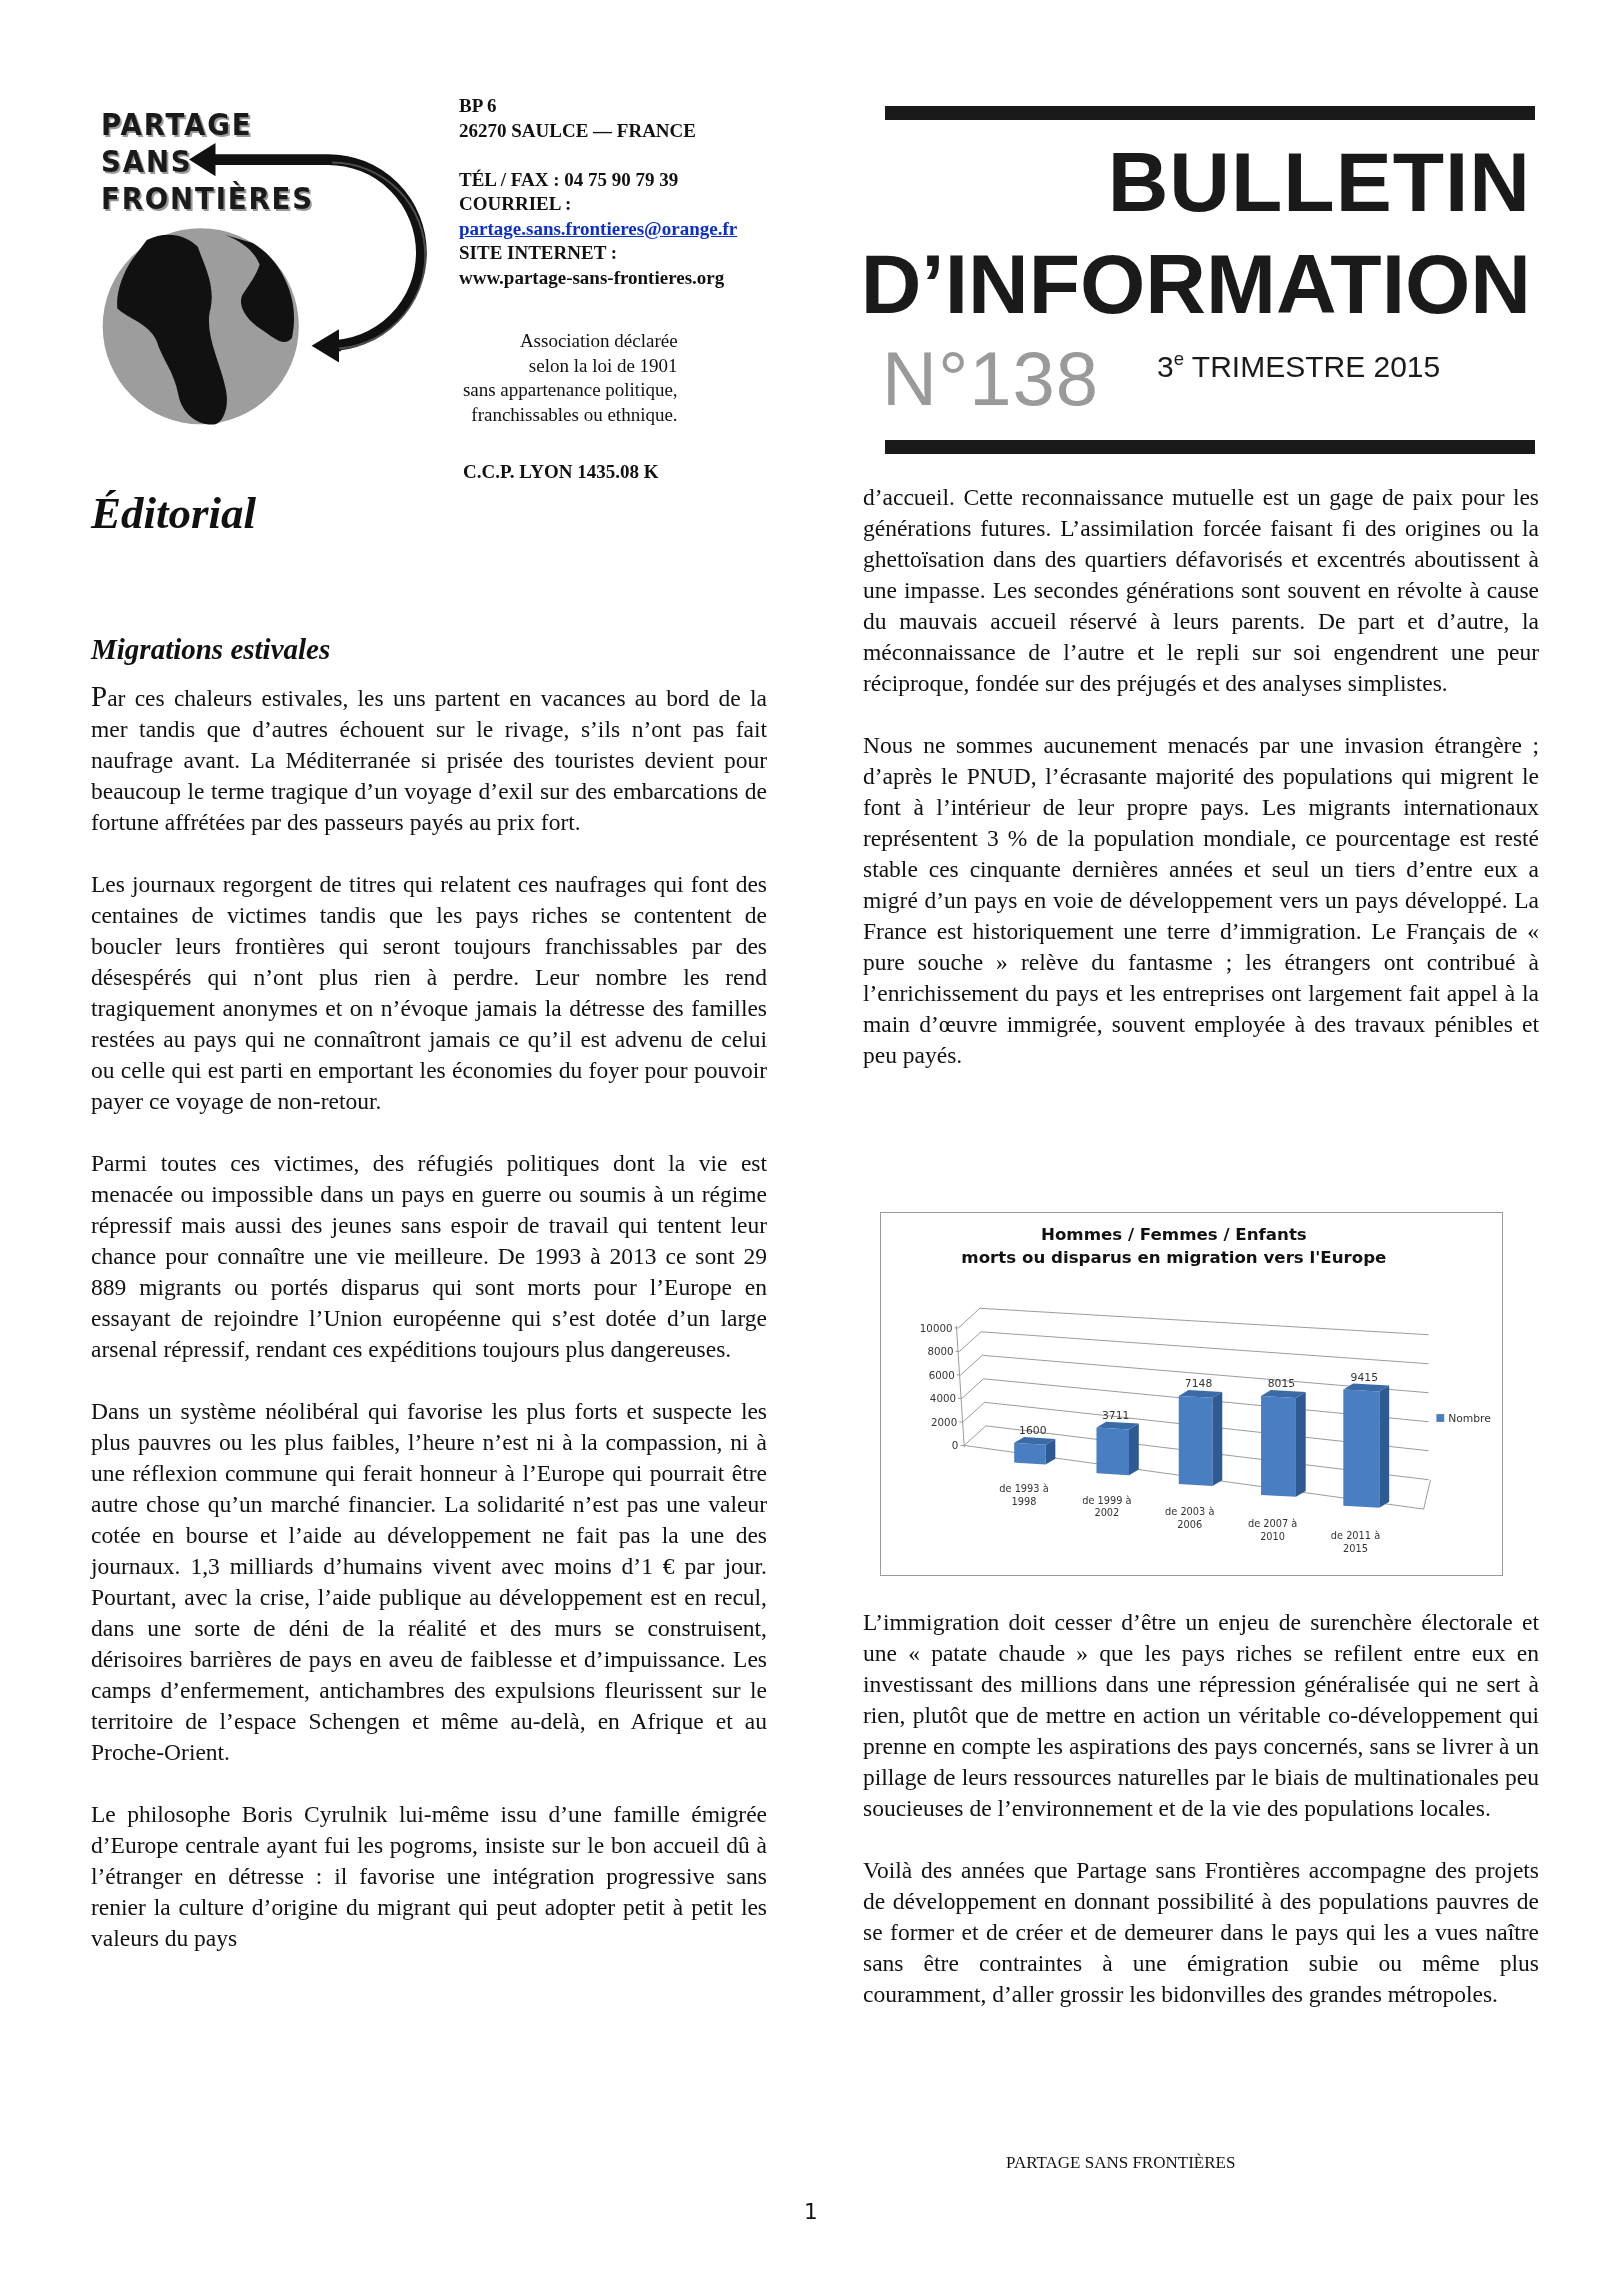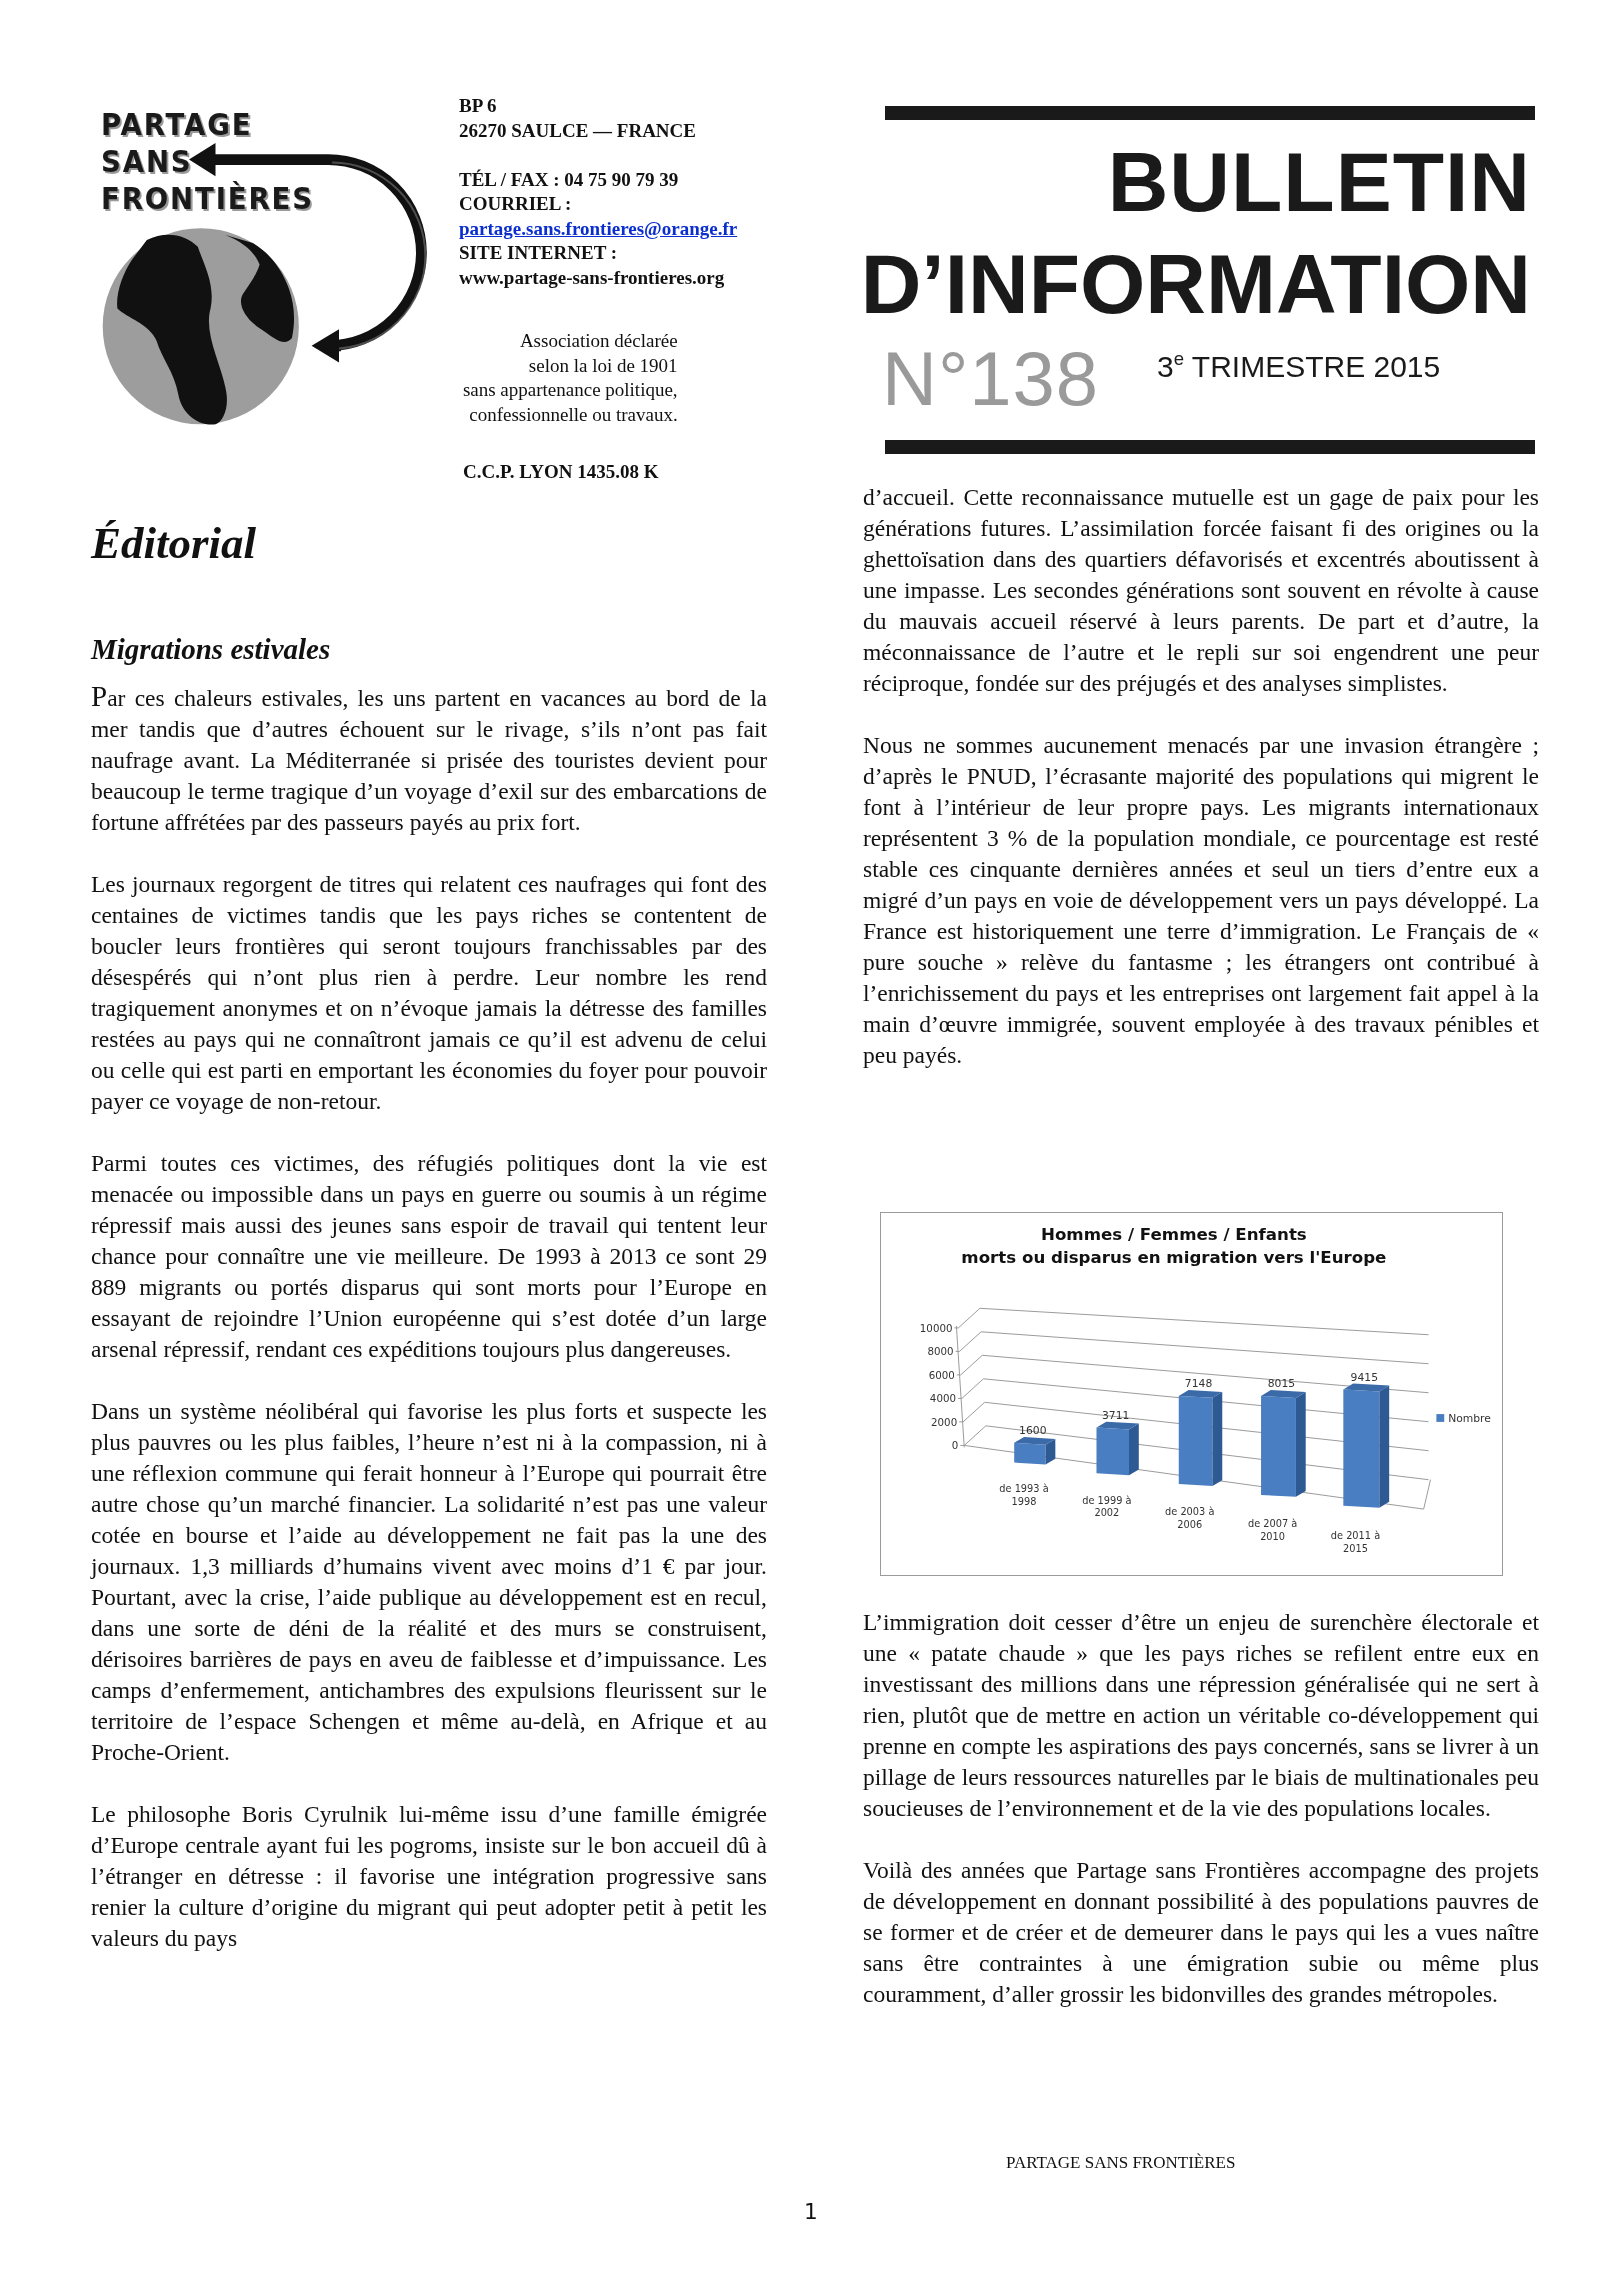--- a/index.html
+++ b/index.html
@@ -25,21 +25,21 @@
   .bar-top { top: 106px; }
   .bar-bottom { top: 440px; }
   .mast-title { right: 90px; text-align: center; font-family: "Liberation Sans", sans-serif; font-weight: bold; color: #1a1a1a; white-space: nowrap; }
   .mast-l1 { top: 137px; font-size: 84px; line-height: 90px; letter-spacing: 1px; }
   .mast-l2 { top: 239px; font-size: 84px; line-height: 90px; letter-spacing: 0px; }
   .issue-no { left: 882px; top: 338px; font-family: "Liberation Sans", sans-serif; font-size: 76px; line-height: 82px; color: #9a9a9a; letter-spacing: 1px; }
   .quarter { left: 1157px; top: 349px; font-family: "Liberation Sans", sans-serif; font-size: 30px; line-height: 35px; color: #1a1a1a; white-space: nowrap; }
   .quarter sup { font-size: 18.6px; vertical-align: 11.8px; line-height: 0; }
 
   
-  .ed-title { left: 91px; top: 514px; font-style: italic; font-weight: bold; font-size: 45px; line-height: 59px; text-align: center; }
+  .ed-title { left: 91px; top: 484px; font-style: italic; font-weight: bold; font-size: 45px; line-height: 59px; text-align: center; }
   .ed-sub { left: 91px; top: 630px; font-style: italic; font-weight: bold; font-size: 29px; line-height: 39px; }
   .col { font-size: 23.5px; line-height: 31px; text-align: justify; }
   .col p { margin: 0 0 31px 0; font-family: Liberation Serif, serif; }
   .col-left { left: 91px; top: 681px; width: 676px; }
   .col-left p.first::first-letter { font-size: 29px; }
   .col-right-a { left: 863px; top: 482px; width: 676px; }
   .col-right-b { left: 863px; top: 1607px; width: 676px; }
 
   
   .chart-box { left: 880px; top: 1212px; width: 623px; height: 364px; border: 1.5px solid #9b9b9b; box-sizing: border-box; background: #fff; }
@@ -83,21 +83,21 @@
   <div>TÉL / FAX : 04 75 90 79 39</div>
   <div>COURRIEL :</div>
   <div class="email">partage.sans.frontieres@orange.fr</div>
   <div>SITE INTERNET :</div>
   <div>www.partage-sans-frontieres.org</div>
 </div>
 <div class="abs assoc">
   <div style="padding-left:3.9px">Association déclarée</div>
   <div style="padding-left:3.9px">selon la loi de 1901</div>
   <div style="padding-left:3.9px">sans appartenance politique,</div>
-  <div>confessionnelle ou travaux.</div>
+  <div>franchissables ou ethnique.</div>
 </div>
 <div class="abs ccp">C.C.P. LYON 1435.08 K</div>
 
 <div class="abs bar bar-top"></div>
 <div class="abs mast-title mast-l1">BULLETIN</div>
 <div class="abs mast-title mast-l2">D’INFORMATION</div>
 <div class="abs issue-no">N°138</div>
 <div class="abs quarter"><span>3</span><sup>e</sup> <span>TRIMESTRE 2015</span></div>
 <div class="abs bar bar-bottom"></div>
 

